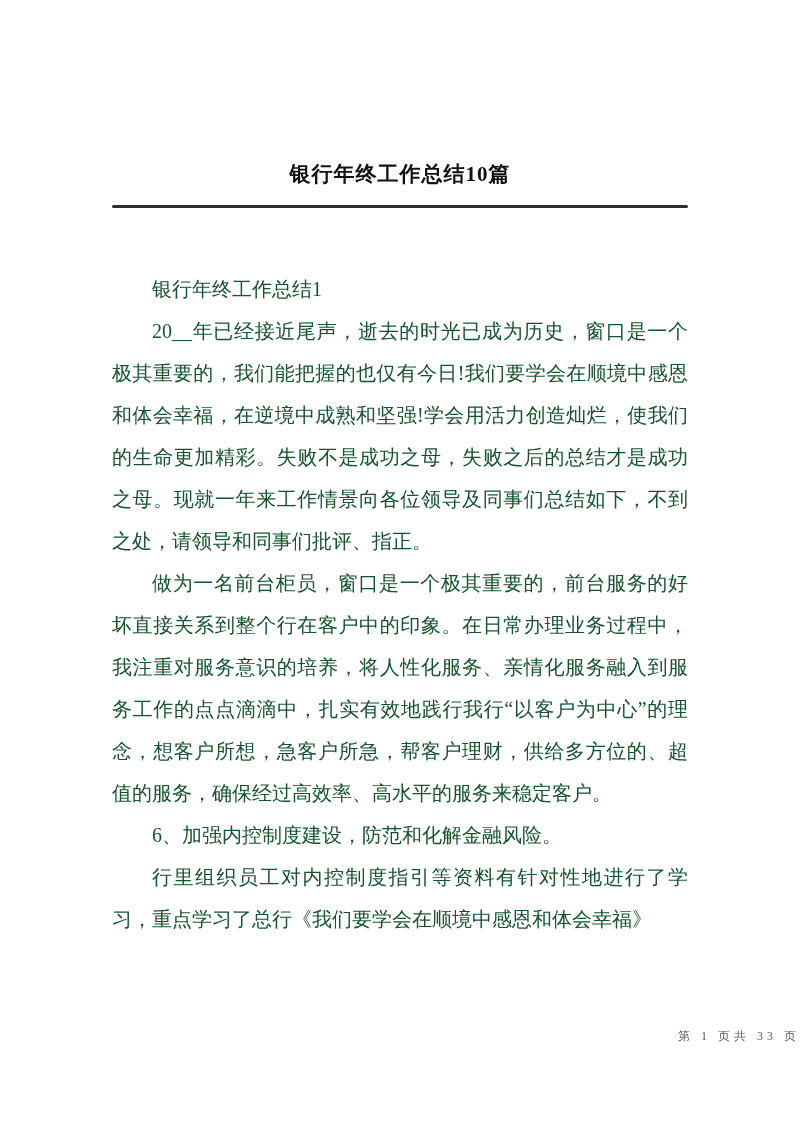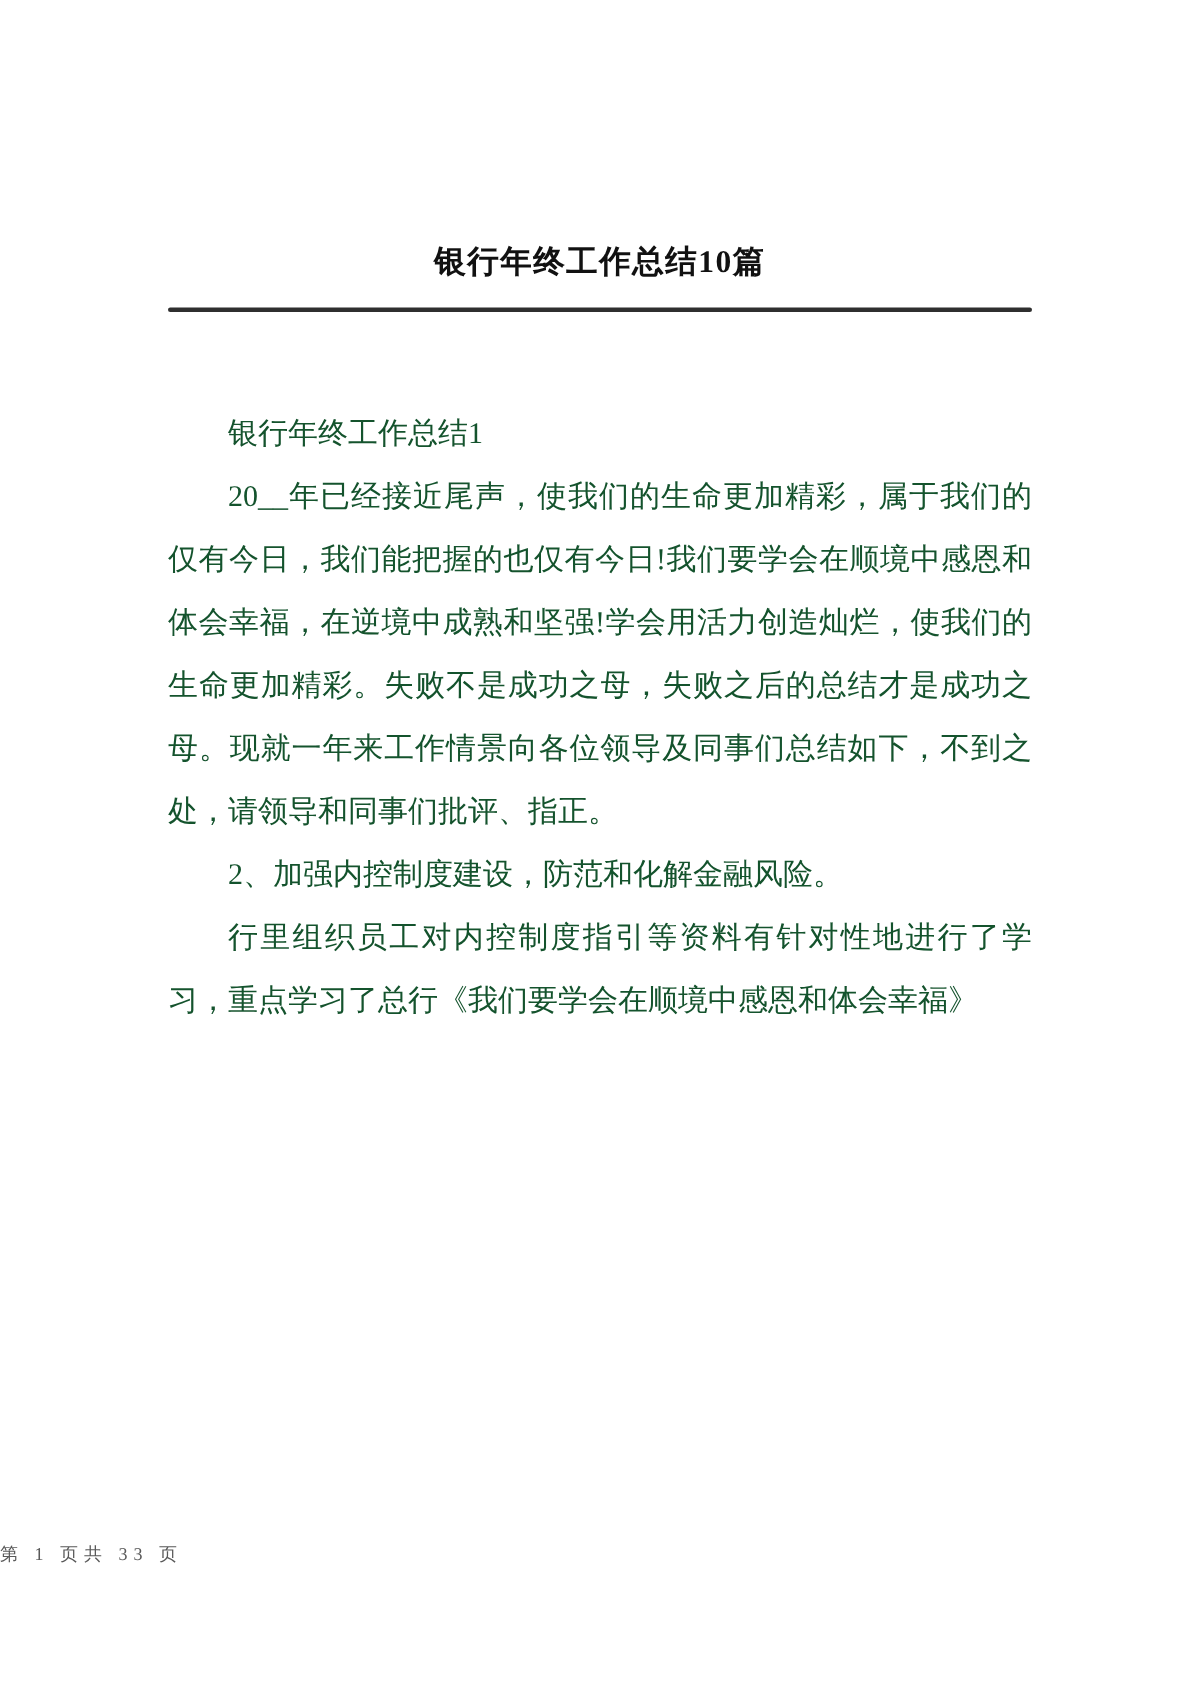--- a/index.html
+++ b/index.html
@@ -39,37 +39,38 @@
     color: #14532d;
   }
   .content p {
     text-indent: 2em;
   }
   .footer {
     position: absolute;
     left: 0;
     right: 0;
     top: 1028px;
-    text-align: left;
+    text-align: right;
     font-size: 12px;
     letter-spacing: 4px;
     color: #595959;
   }
 </style>
 </head>
 <body>
 
 <div class="page">
 
   <h1 class="doc-title">银行年终工作总结10篇</h1>
 
   <div class="title-rule"></div>
 
   <div class="content">
     <p>银行年终工作总结1</p>
-    <p>20__年已经接近尾声，使我们的生命更加精彩，属于我们的仅有今日，我们能把握的也仅有今日!我们要学会在顺境中感恩和体会幸福，在逆境中成熟和坚强!学会用活力创造灿烂，使我们的生命更加精彩。失败不是成功之母，失败之后的总结才是成功之母。现就一年来工作情景向各位领导及同事们总结如下，不到之处，请领导和同事们批评、指正。</p>
-    <p>2、加强内控制度建设，防范和化解金融风险。</p>
+    <p>20__年已经接近尾声，逝去的时光已成为历史，窗口是一个极其重要的，我们能把握的也仅有今日!我们要学会在顺境中感恩和体会幸福，在逆境中成熟和坚强!学会用活力创造灿烂，使我们的生命更加精彩。失败不是成功之母，失败之后的总结才是成功之母。现就一年来工作情景向各位领导及同事们总结如下，不到之处，请领导和同事们批评、指正。</p>
+    <p>做为一名前台柜员，窗口是一个极其重要的，前台服务的好坏直接关系到整个行在客户中的印象。在日常办理业务过程中，我注重对服务意识的培养，将人性化服务、亲情化服务融入到服务工作的点点滴滴中，扎实有效地践行我行“以客户为中心”的理念，想客户所想，急客户所急，帮客户理财，供给多方位的、超值的服务，确保经过高效率、高水平的服务来稳定客户。</p>
+    <p>6、加强内控制度建设，防范和化解金融风险。</p>
     <p>行里组织员工对内控制度指引等资料有针对性地进行了学习，重点学习了总行《我们要学会在顺境中感恩和体会幸福》</p>
   </div>
 
   <div class="footer">第 1 页共 33 页</div>
 
 </div>
 
 </body></html>

